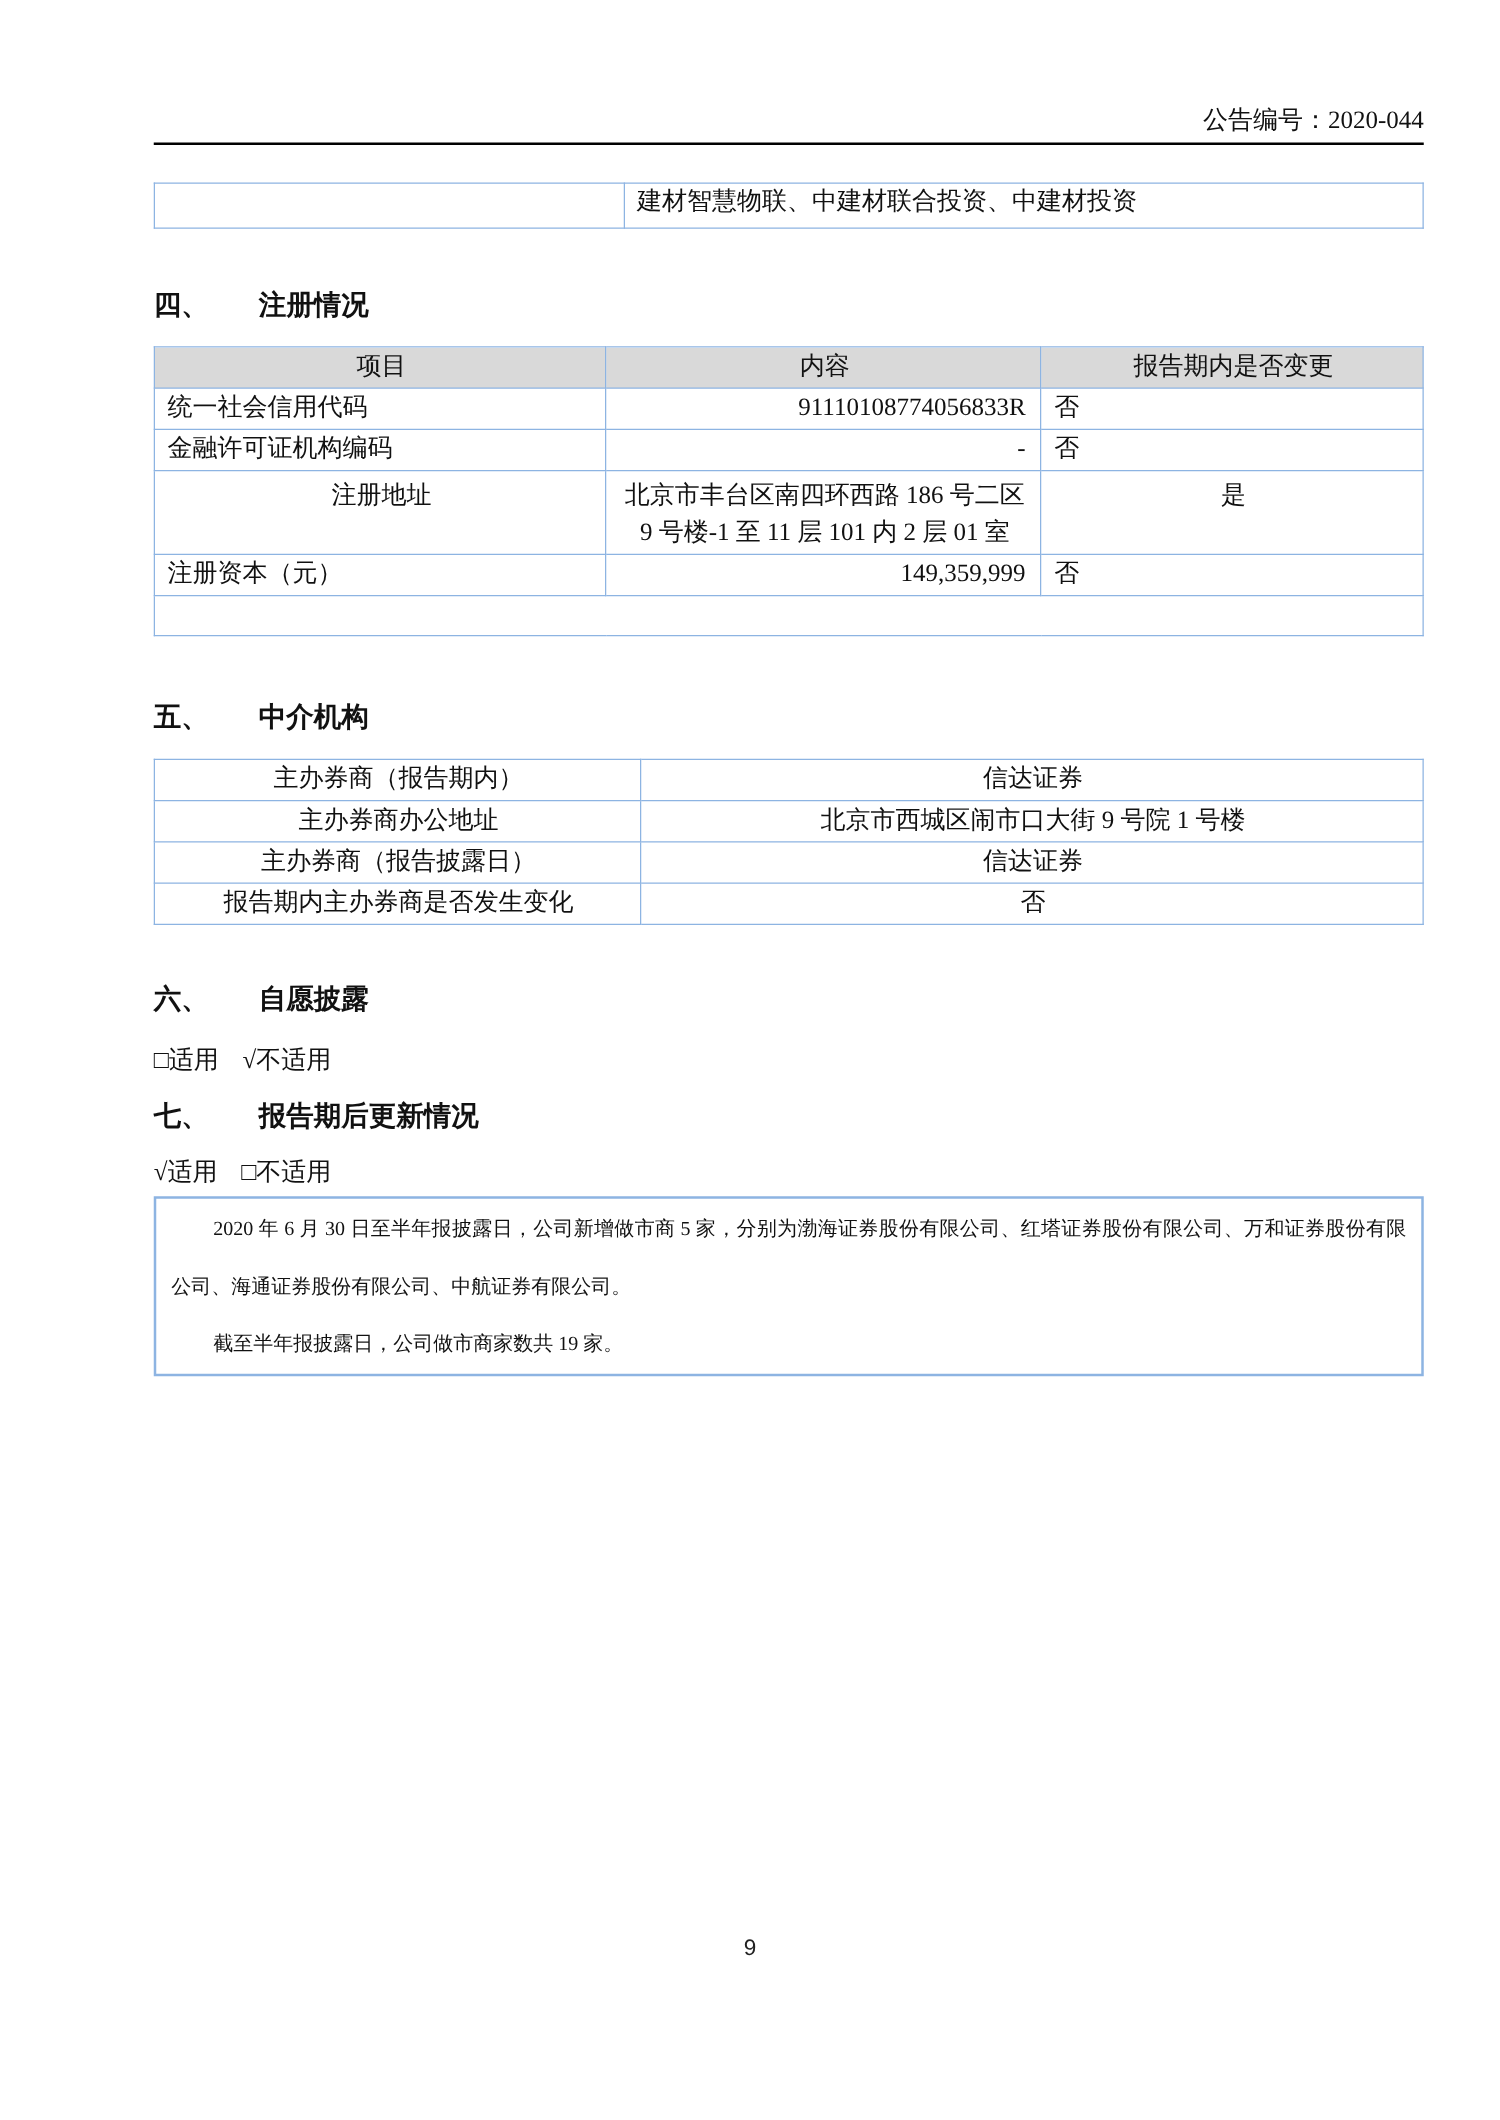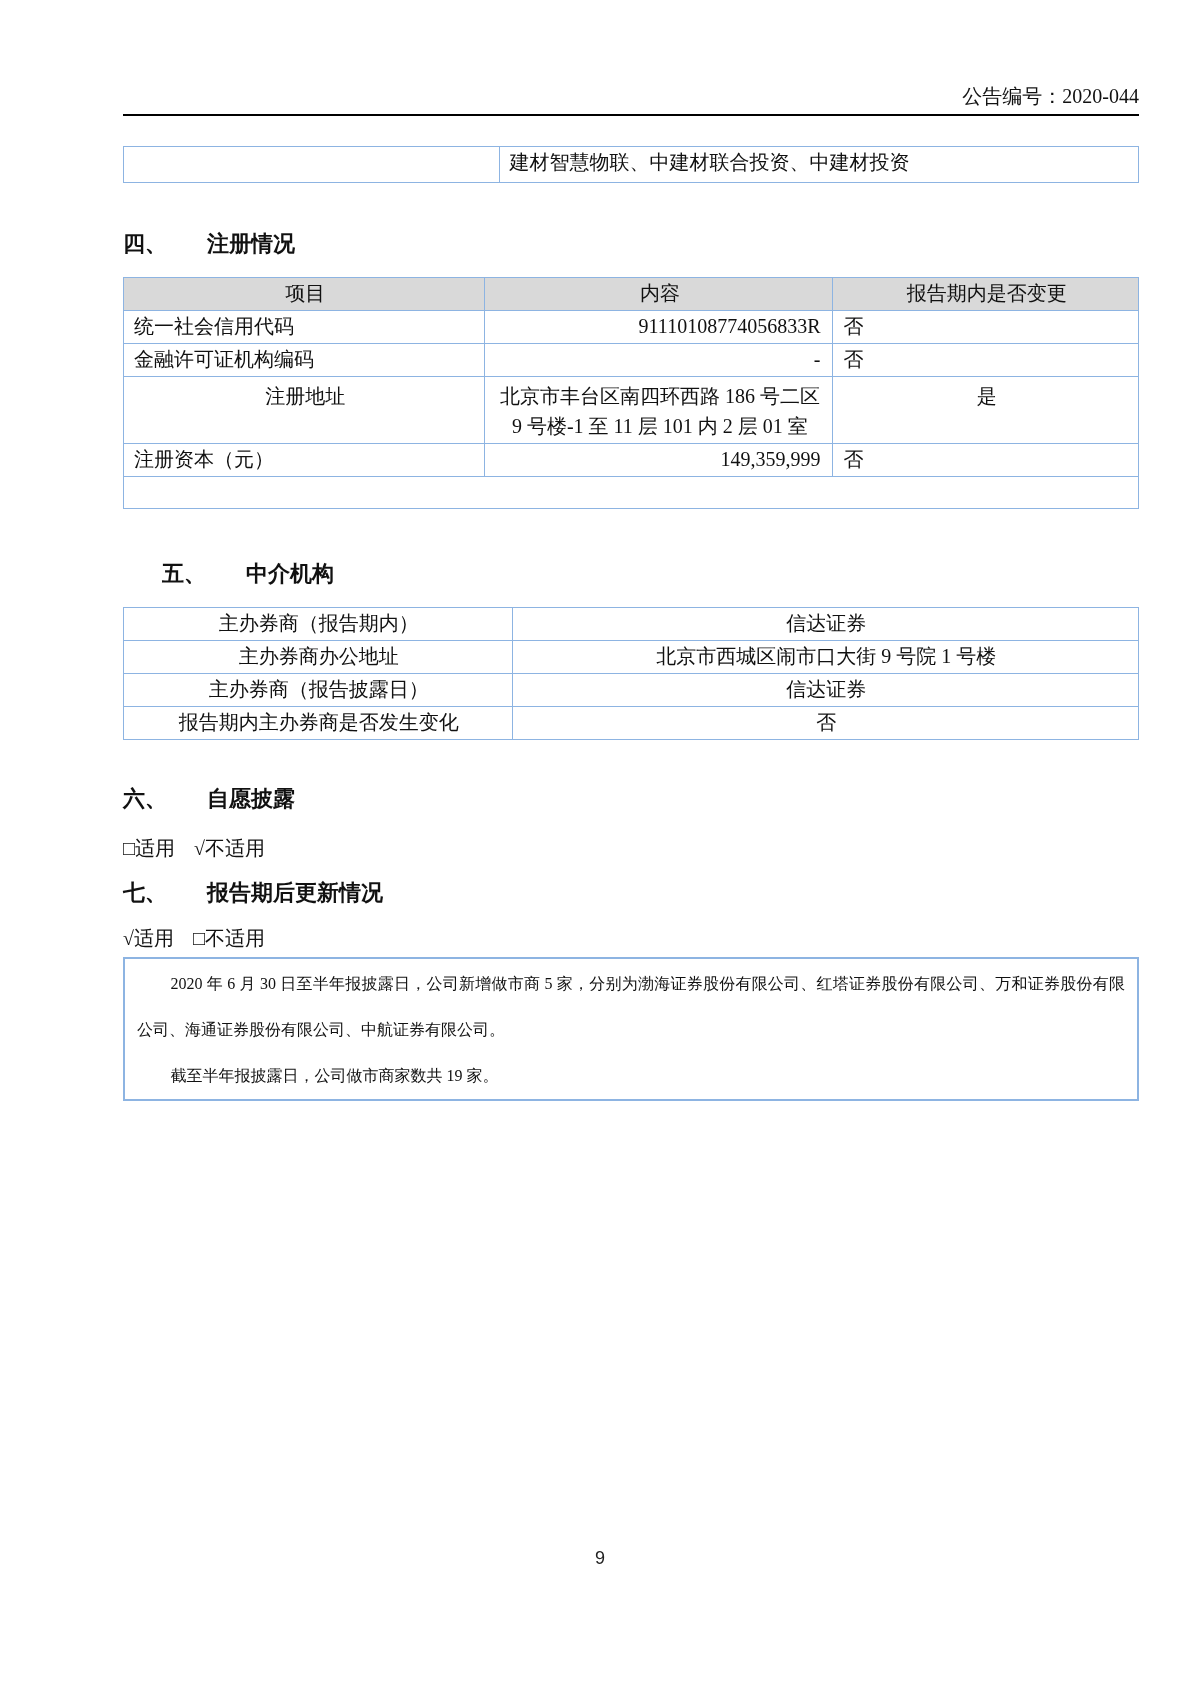--- a/index.html
+++ b/index.html
@@ -25,39 +25,39 @@
   td,th{
     border:1.5px solid var(--tb);
     font-size:20px;font-weight:normal;
     vertical-align:top;
     line-height:27px;
     padding:2px 8px 2px 10px;
     overflow:hidden;
   }
   th{background:var(--hdr);text-align:center;height:28px;}
   .carry-table{margin-top:30px;}
-  .carry-table td{height:31px;}
+  .carry-table td{height:31px;font-family:Liberation Mono, monospace;}
 
   .section-h{
     margin-top:48px;
     font-family:Liberation Sans, sans-serif;
     font-weight:bold;font-size:22px;line-height:26px;
   }
   .section-h .num{display:inline-block;width:84px;}
 
   .reg-table{margin-top:20px;}
   .reg-table td{height:28px;font-family:Liberation Serif, serif;}
   .reg-table td.tall{height:auto;line-height:30px;padding-top:4px;text-align:center;}
   .num-cell{text-align:right;padding-right:12px;}
   .empty-row td{height:27px;}
 
   .mid-table{margin-top:20px;text-align:center;}
   .mid-table td{height:28px;}
 
-  .h5{margin-top:52px;margin-left:39px;}
+  .h5{margin-top:52px;}
   .h6{margin-top:46px;}
   .h7{margin-top:20px;}
 
   .applicability{font-size:20px;line-height:24px;margin-top:24px;}
   .applicability.a7{margin-top:20px;}
   .applicability .opt{margin-right:14px;}
 
   .disclosure-box{
     margin-top:7px;
     border:2px solid var(--tb);

